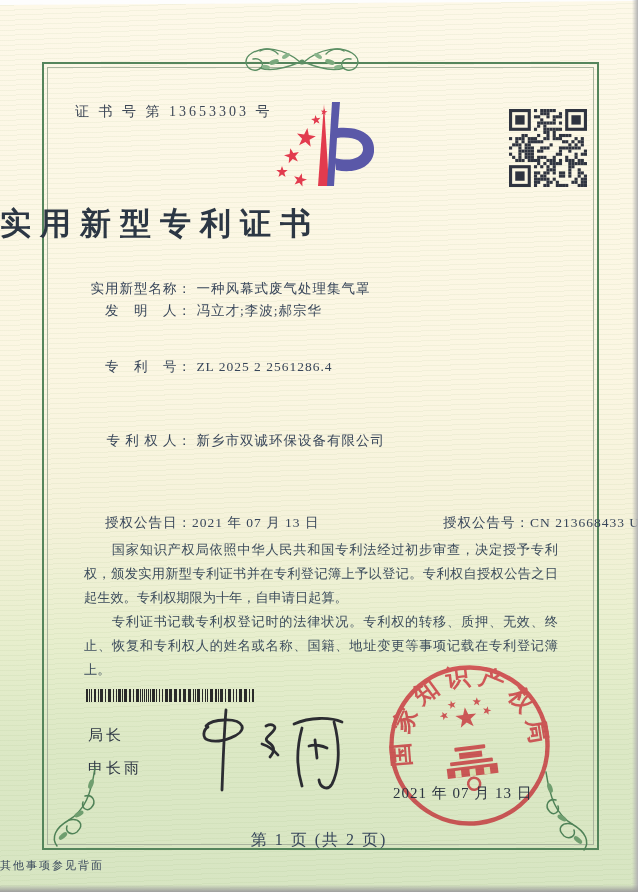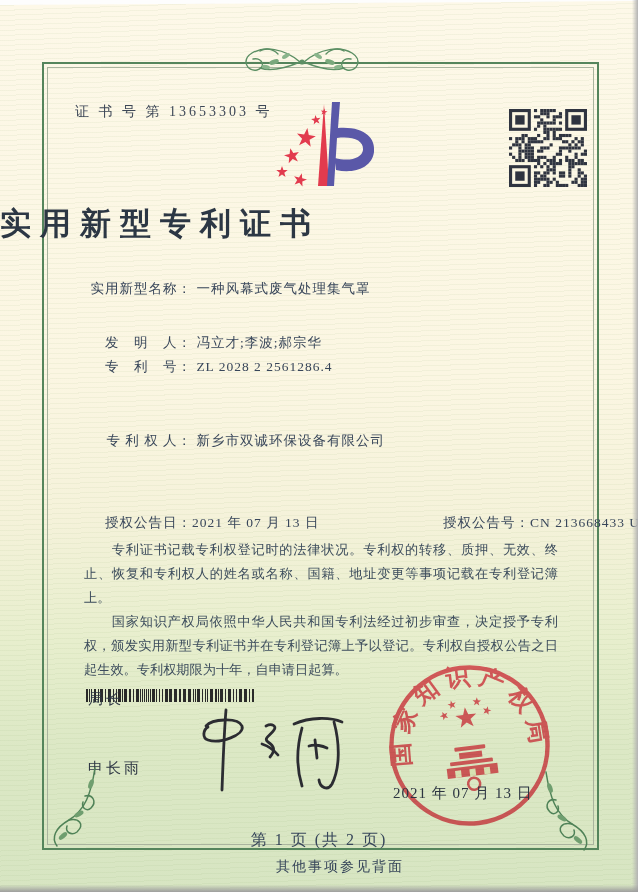--- a/index.html
+++ b/index.html
@@ -30,27 +30,27 @@
   .title{position:absolute;left:0;top:203px;width:100%;text-align:left;font-size:31px;font-weight:700;letter-spacing:9px;color:#2c3744;}
   
   .row{position:absolute;left:88px;font-size:13.5px;letter-spacing:1px;white-space:nowrap;color:#38465a;text-align:right;}
   .row .lab{display:inline-block;min-width:104px;}
   .grant-no{position:absolute;left:355px;top:0;}
   
   .body-text{position:absolute;left:84px;top:538px;width:474px;font-size:13.2px;line-height:1.82;color:#3c4c5c;text-align:justify;}
   .body-text p{margin:0;text-indent:2.1em;}
   
   .barcode{position:absolute;left:86px;top:689px;}
-  .director-title{position:absolute;left:88px;top:690px;font-family:"Liberation Sans","DejaVu Sans",sans-serif;font-size:15px;letter-spacing:3px;color:#2e3744;}
+  .director-title{position:absolute;left:88px;top:726px;font-family:"Liberation Sans","DejaVu Sans",sans-serif;font-size:15px;letter-spacing:3px;color:#2e3744;}
   .director-name{position:absolute;left:88px;top:759px;font-family:"Liberation Sans","DejaVu Sans",sans-serif;font-size:15px;letter-spacing:3px;color:#2e3744;text-align:right;}
   .signature{position:absolute;left:182px;top:700px;}
   .seal{position:absolute;left:382px;top:658px;transform:rotate(-7deg);opacity:.88;mix-blend-mode:multiply;}
   .seal-date{position:absolute;left:393px;top:784px;font-size:15px;letter-spacing:1px;color:#2b3441;}
   .page-footer{position:absolute;left:0;top:830px;width:100%;text-align:center;font-size:16px;letter-spacing:2px;color:#37465a;}
-  .back-note{position:absolute;left:0;top:858px;width:100%;text-align:center;font-size:14px;letter-spacing:2px;color:#37465a;padding-left:42px;}
+  .back-note{position:absolute;left:0;top:858px;width:100%;font-size:11px;letter-spacing:2px;color:#37465a;}
 </style>
 </head>
 <body>
 
 <div class="paper">
   <div class="pattern"></div>
 
   <div class="frame"></div>
 
   <svg class="orn-top" width="160" height="38" viewBox="0 0 160 38">
@@ -306,40 +306,40 @@
       <rect x="3.12" y="59.28" width="15.600000000000001" height="15.600000000000001" fill="#fbf6e3"></rect>
       <rect x="6.24" y="62.400000000000006" width="9.36" height="9.36" fill="#2f3440"></rect>
     </svg>
 
   <div class="title">实用新型专利证书</div>
 
   <div class="row" style="top:280px">
     <span class="lab">实用新型名称：</span>
     <span class="val">一种风幕式废气处理集气罩</span>
   </div>
-  <div class="row" style="top:334px">
+  <div class="row" style="top:302px">
     <span class="lab">发　明　人：</span>
     <span class="val">冯立才;李波;郝宗华</span>
   </div>
   <div class="row" style="top:358px">
     <span class="lab">专　利　号：</span>
-    <span class="val">ZL 2028 2 2561286.4</span>
+    <span class="val">ZL 2025 2 2561286.4</span>
   </div>
   <div class="row" style="top:432px">
     <span class="lab">专 利 权 人：</span>
     <span class="val">新乡市双诚环保设备有限公司</span>
   </div>
   <div class="row" style="top:514px">
     <span><span class="lab">授权公告日：</span><span>2021 年 07 月 13 日</span></span>
     <span class="grant-no"><span>授权公告号：</span><span>CN 213668433 U</span></span>
   </div>
 
   <div class="body-text">
+    <p>国家知识产权局依照中华人民共和国专利法经过初步审查，决定授予专利权，颁发实用新型专利证书并在专利登记簿上予以登记。专利权自授权公告之日起生效。专利权期限为十年，自申请日起算。</p>
     <p>专利证书记载专利权登记时的法律状况。专利权的转移、质押、无效、终止、恢复和专利权人的姓名或名称、国籍、地址变更等事项记载在专利登记簿上。</p>
-    <p>国家知识产权局依照中华人民共和国专利法经过初步审查，决定授予专利权，颁发实用新型专利证书并在专利登记簿上予以登记。专利权自授权公告之日起生效。专利权期限为十年，自申请日起算。</p>
   </div>
 
   <svg class="barcode" id="barcode" width="170" height="13" viewBox="0 0 170 13">
       <rect x="0" y="0" width="2" height="13" fill="#2a2a2a"></rect>
       <rect x="3" y="0" width="1" height="13" fill="#2a2a2a"></rect>
       <rect x="5" y="0" width="1" height="13" fill="#2a2a2a"></rect>
       <rect x="8" y="0" width="2" height="13" fill="#2a2a2a"></rect>
       <rect x="12" y="0" width="1" height="13" fill="#2a2a2a"></rect>
       <rect x="14" y="0" width="3" height="13" fill="#2a2a2a"></rect>
       <rect x="19" y="0" width="1" height="13" fill="#2a2a2a"></rect>

